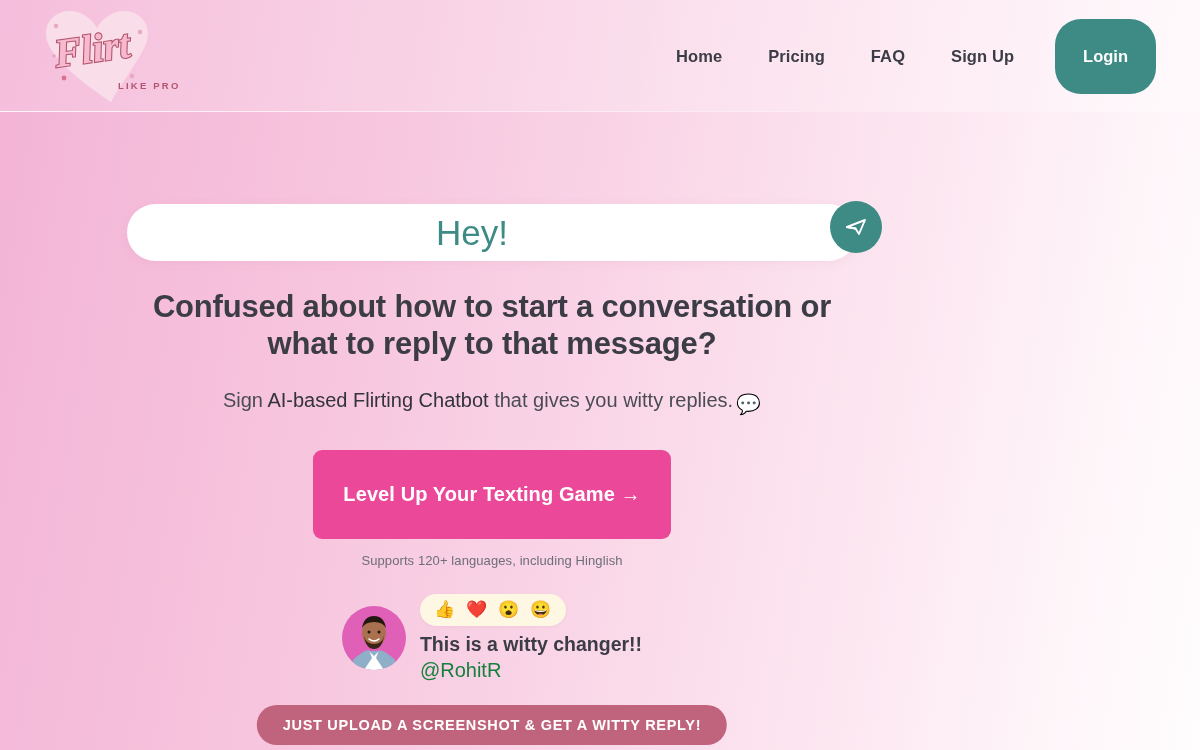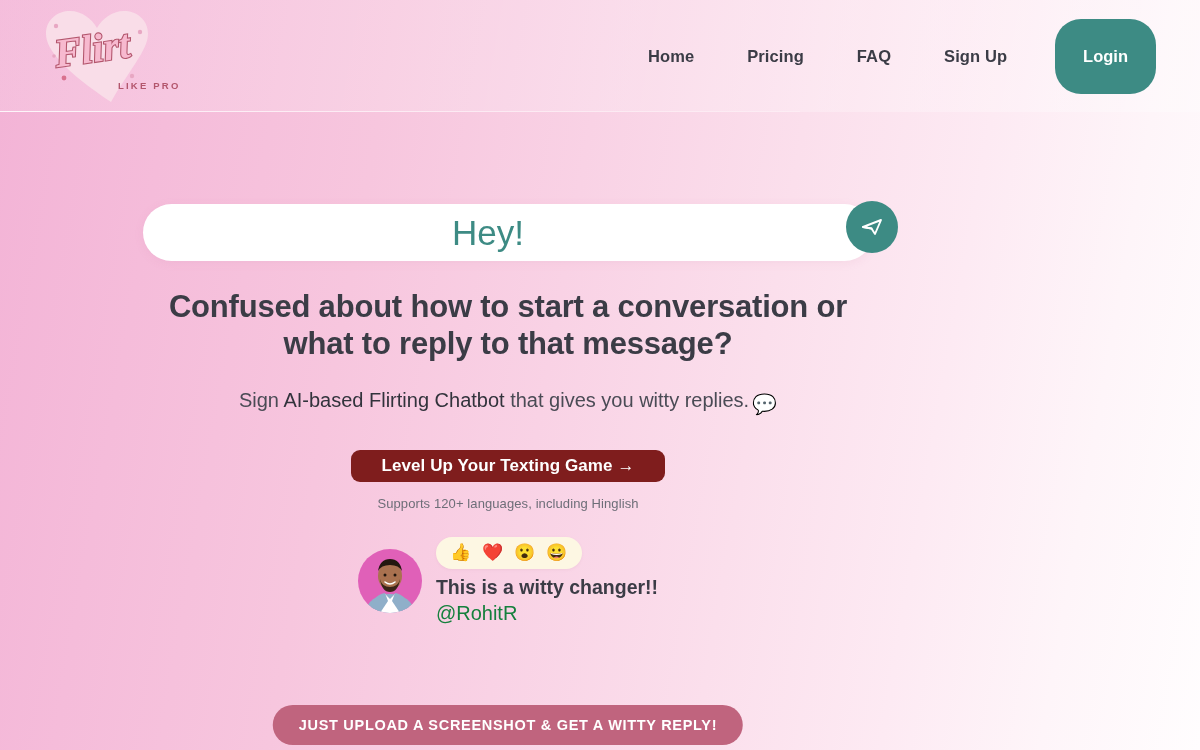--- a/index.html
+++ b/index.html
@@ -56,21 +56,21 @@
     width: 150px;
     height: 100px;
     display: block;
   }
   .logo svg { display: block; }
 
   
   .nav {
     display: flex;
     align-items: center;
-    gap: 7px;
+    gap: 0px;
   }
   .nav-link {
     font-size: 16.5px;
     font-weight: 600;
     color: #3b3c46;
     letter-spacing: 0.1px;
     padding: 10px 23px;
     cursor: pointer;
     white-space: nowrap;
   }
@@ -84,21 +84,21 @@
     border-radius: 26px;
     padding: 28px 28px;
     cursor: pointer;
     font-family: "Liberation Sans", sans-serif;
   }
 
   
   .main {
     position: absolute;
     top: 112px;
-    left: 16px;
+    left: 0;
     width: 984px;
     height: 638px;
     display: flex;
     flex-direction: column;
     align-items: center;
   }
 
   
   .searchbar-wrap {
     position: relative;
@@ -157,28 +157,28 @@
     line-height: 1.68;
     color: #4a4b55;
     font-weight: 400;
   }
   .subhead b { font-weight: 400; color: #32333c; }
   .balloon { display: inline-block; vertical-align: -4px; margin-left: 3px; }
 
   
   .cta-btn {
     margin-top: 28px;
-    background: #7f1d1d;
+    background: #ec4899;
     color: #fff;
     border: none;
     border-radius: 9px;
     font-family: "Liberation Sans", sans-serif;
-    font-size: 17px;
+    font-size: 20px;
     font-weight: 700;
-    padding: 6px 30px;
+    padding: 33px 30px;
     cursor: pointer;
     letter-spacing: 0.1px;
   }
   .cta-note {
     margin-top: 14px;
     font-size: 13px;
     color: #6d6e78;
     letter-spacing: 0.1px;
     text-align: center;
   }

